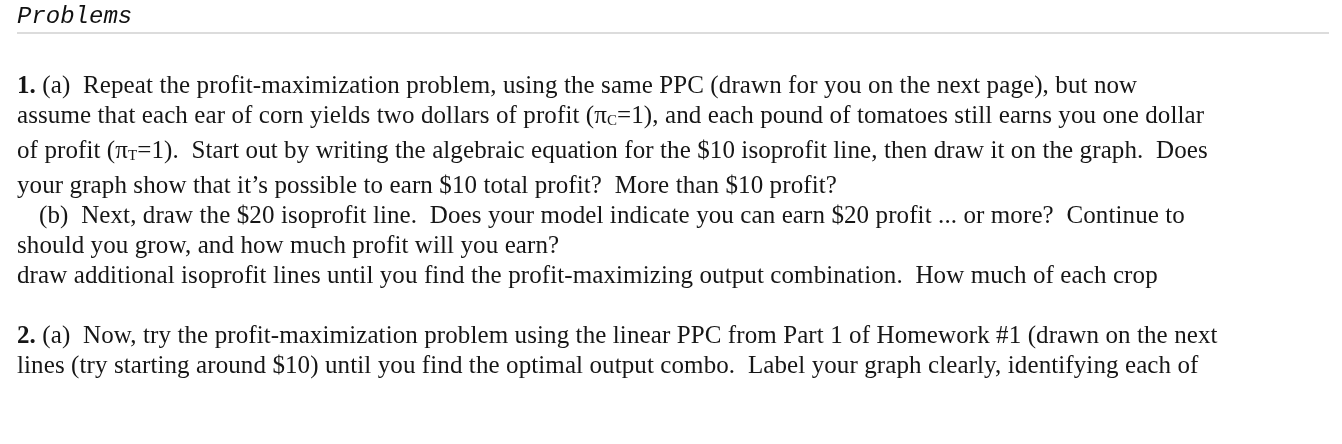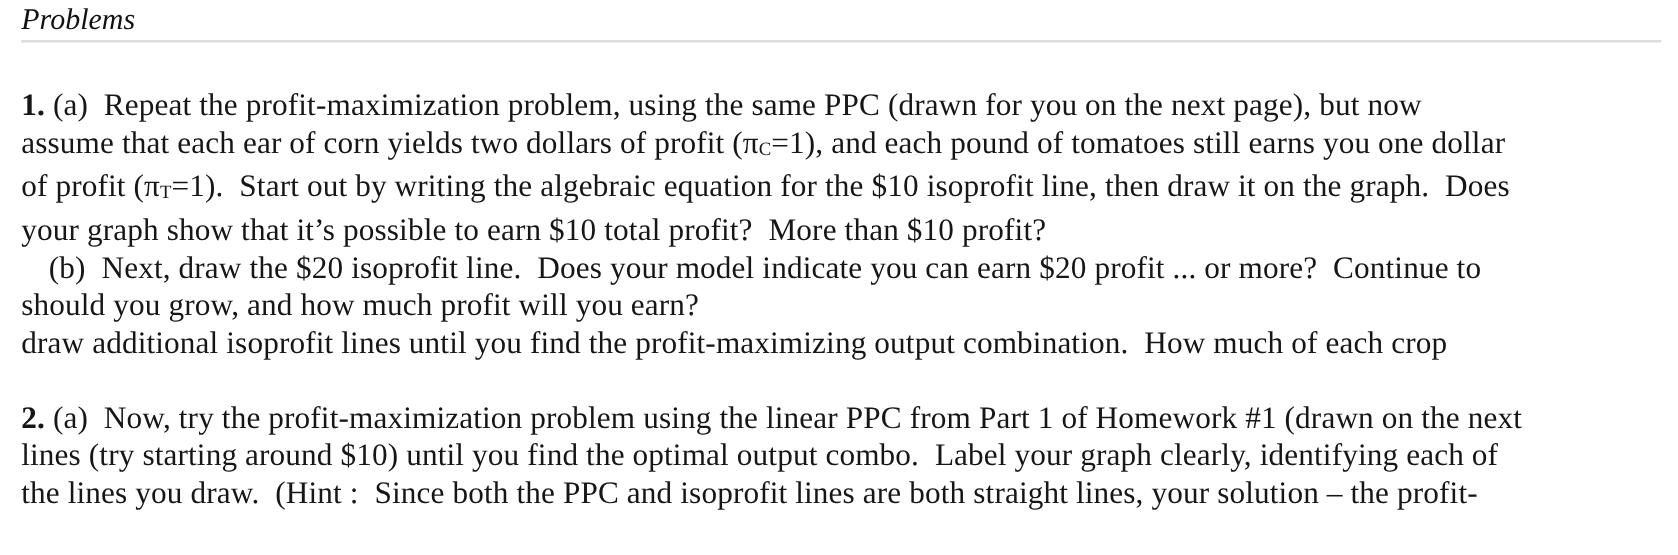--- a/index.html
+++ b/index.html
@@ -16,20 +16,21 @@
   }
   .page {
     padding: 0 14px 0 17px;
   }
   .doc-title {
     font-style: italic;
     font-size: 24px;
     line-height: 27px;
     padding-top: 3px;
     color: #111111;
+    font-family: Liberation Mono, monospace;
   }
   .title-rule {
     border: none;
     border-top: 2px solid #dcdcdc;
     margin: 2px 0 0 0;
     width: 1312px;
   }
   .para {
     font-size: 25px;
   }
@@ -75,17 +76,16 @@
         <div class="line"><span>(b)  Next, draw the $20 isoprofit line.  Does your model indicate you can earn $20 profit ... or more?  Continue to</span></div>
         <div class="line"><span>should you grow, and how much profit will you earn?</span></div>
         <div class="line"><span>draw additional isoprofit lines until you find the profit-maximizing output combination.  How much of each crop</span></div>
       </div>
   </div>
 
   <div class="block-2">
     <div class="para">
         <div class="line"><span class="b">2.</span><span> (a)  Now, try the profit-maximization problem using the linear PPC from Part 1 of Homework #1 (drawn on the next</span></div>
         <div class="line"><span>lines (try starting around $10) until you find the optimal output combo.  Label your graph clearly, identifying each of</span></div>
-        <div class="line"><span>the lines you draw.  (Hint :  Since both the PPC and isoprofit lines are both straight lines, your solution – the profit-</span></div>
       </div>
   </div>
 
 </div>
 
 </body></html>

